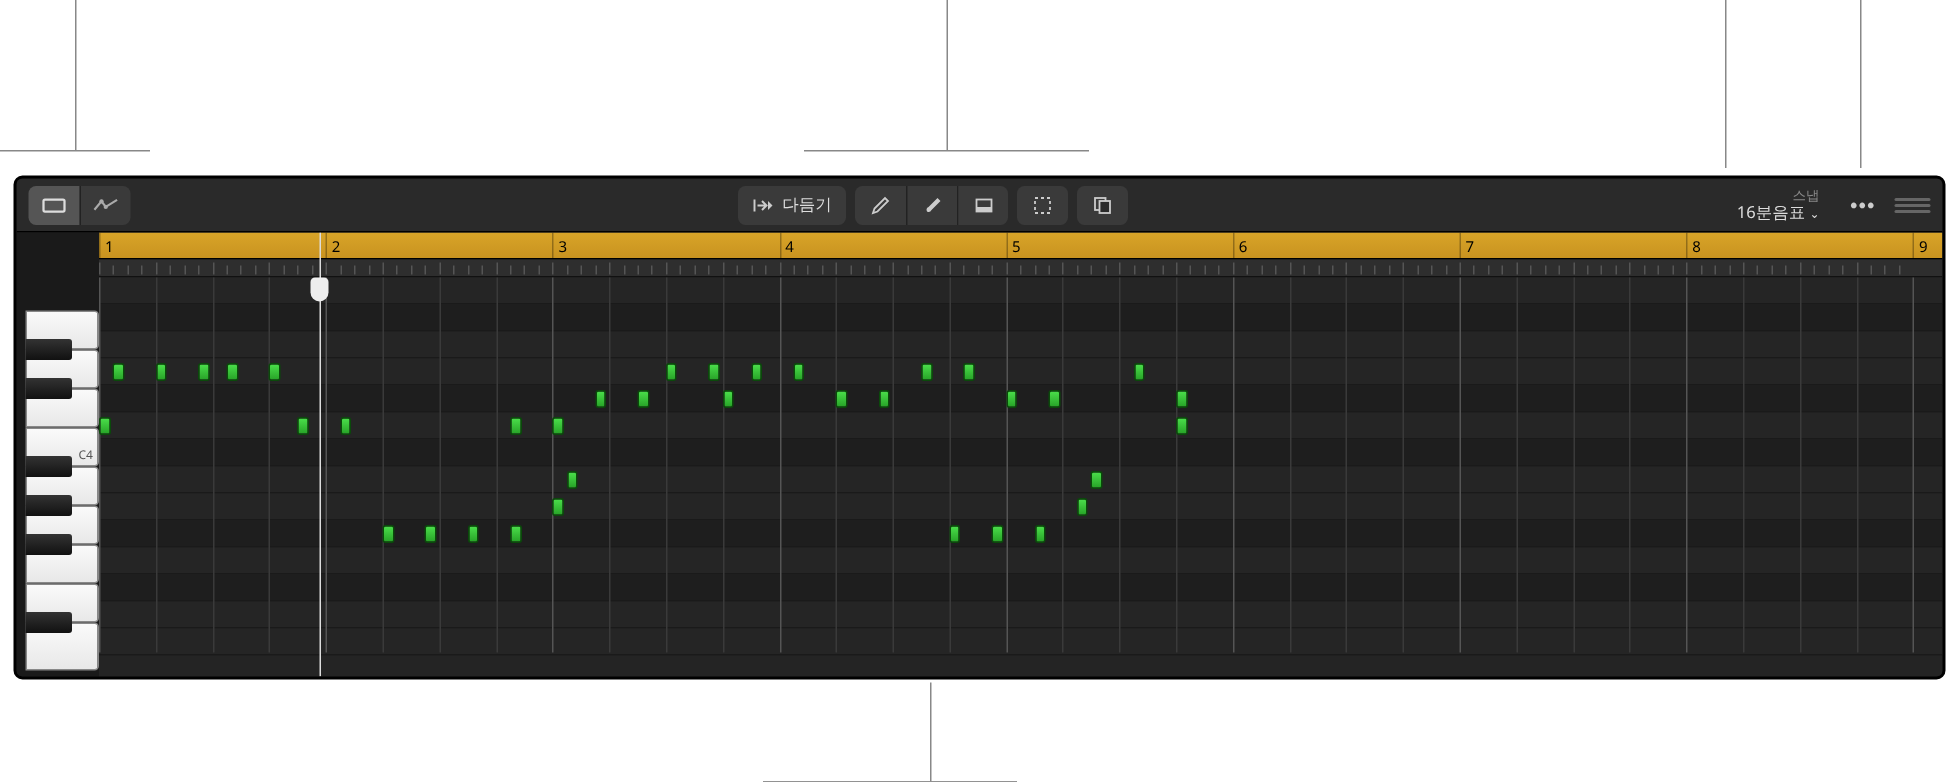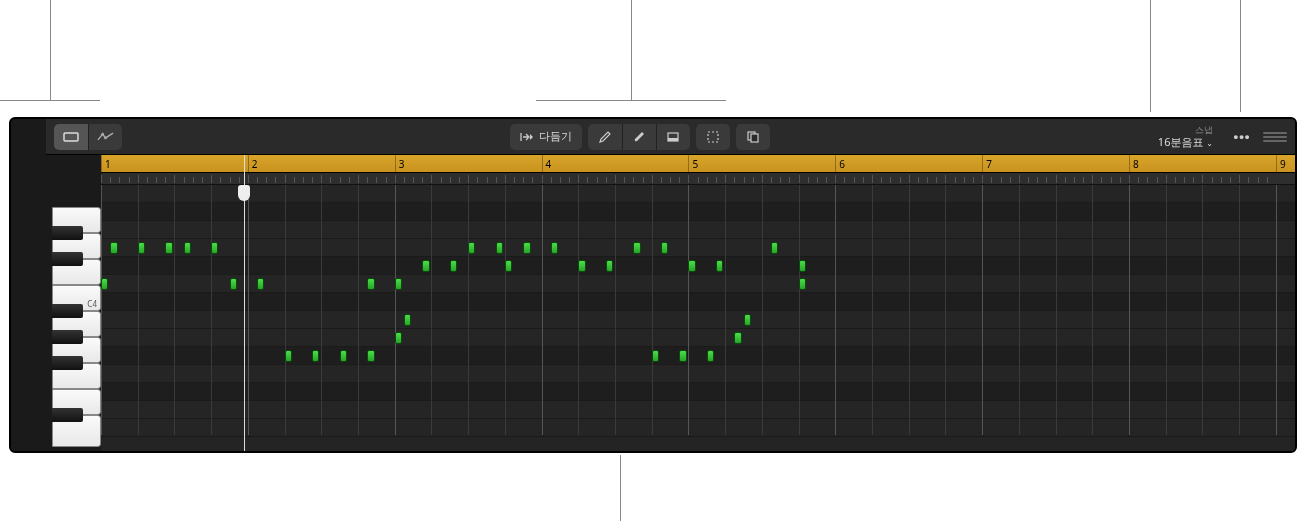--- a/index.html
+++ b/index.html
@@ -17,21 +17,20 @@
 .editor-frame {
   position: absolute;
   left: 9px;
   top: 117px;
   width: 1288px;
   height: 336px;
   background: #1a1a1a;
   border: 2px solid #000;
   border-radius: 6px;
   overflow: hidden;
-  padding-left: 35px;
 }
 .toolbar {
   height: 36px;
   background: #2a2a2a;
   display: flex;
   align-items: center;
   padding: 0 8px;
   gap: 6px;
   border-bottom: 1px solid #000;
 }

